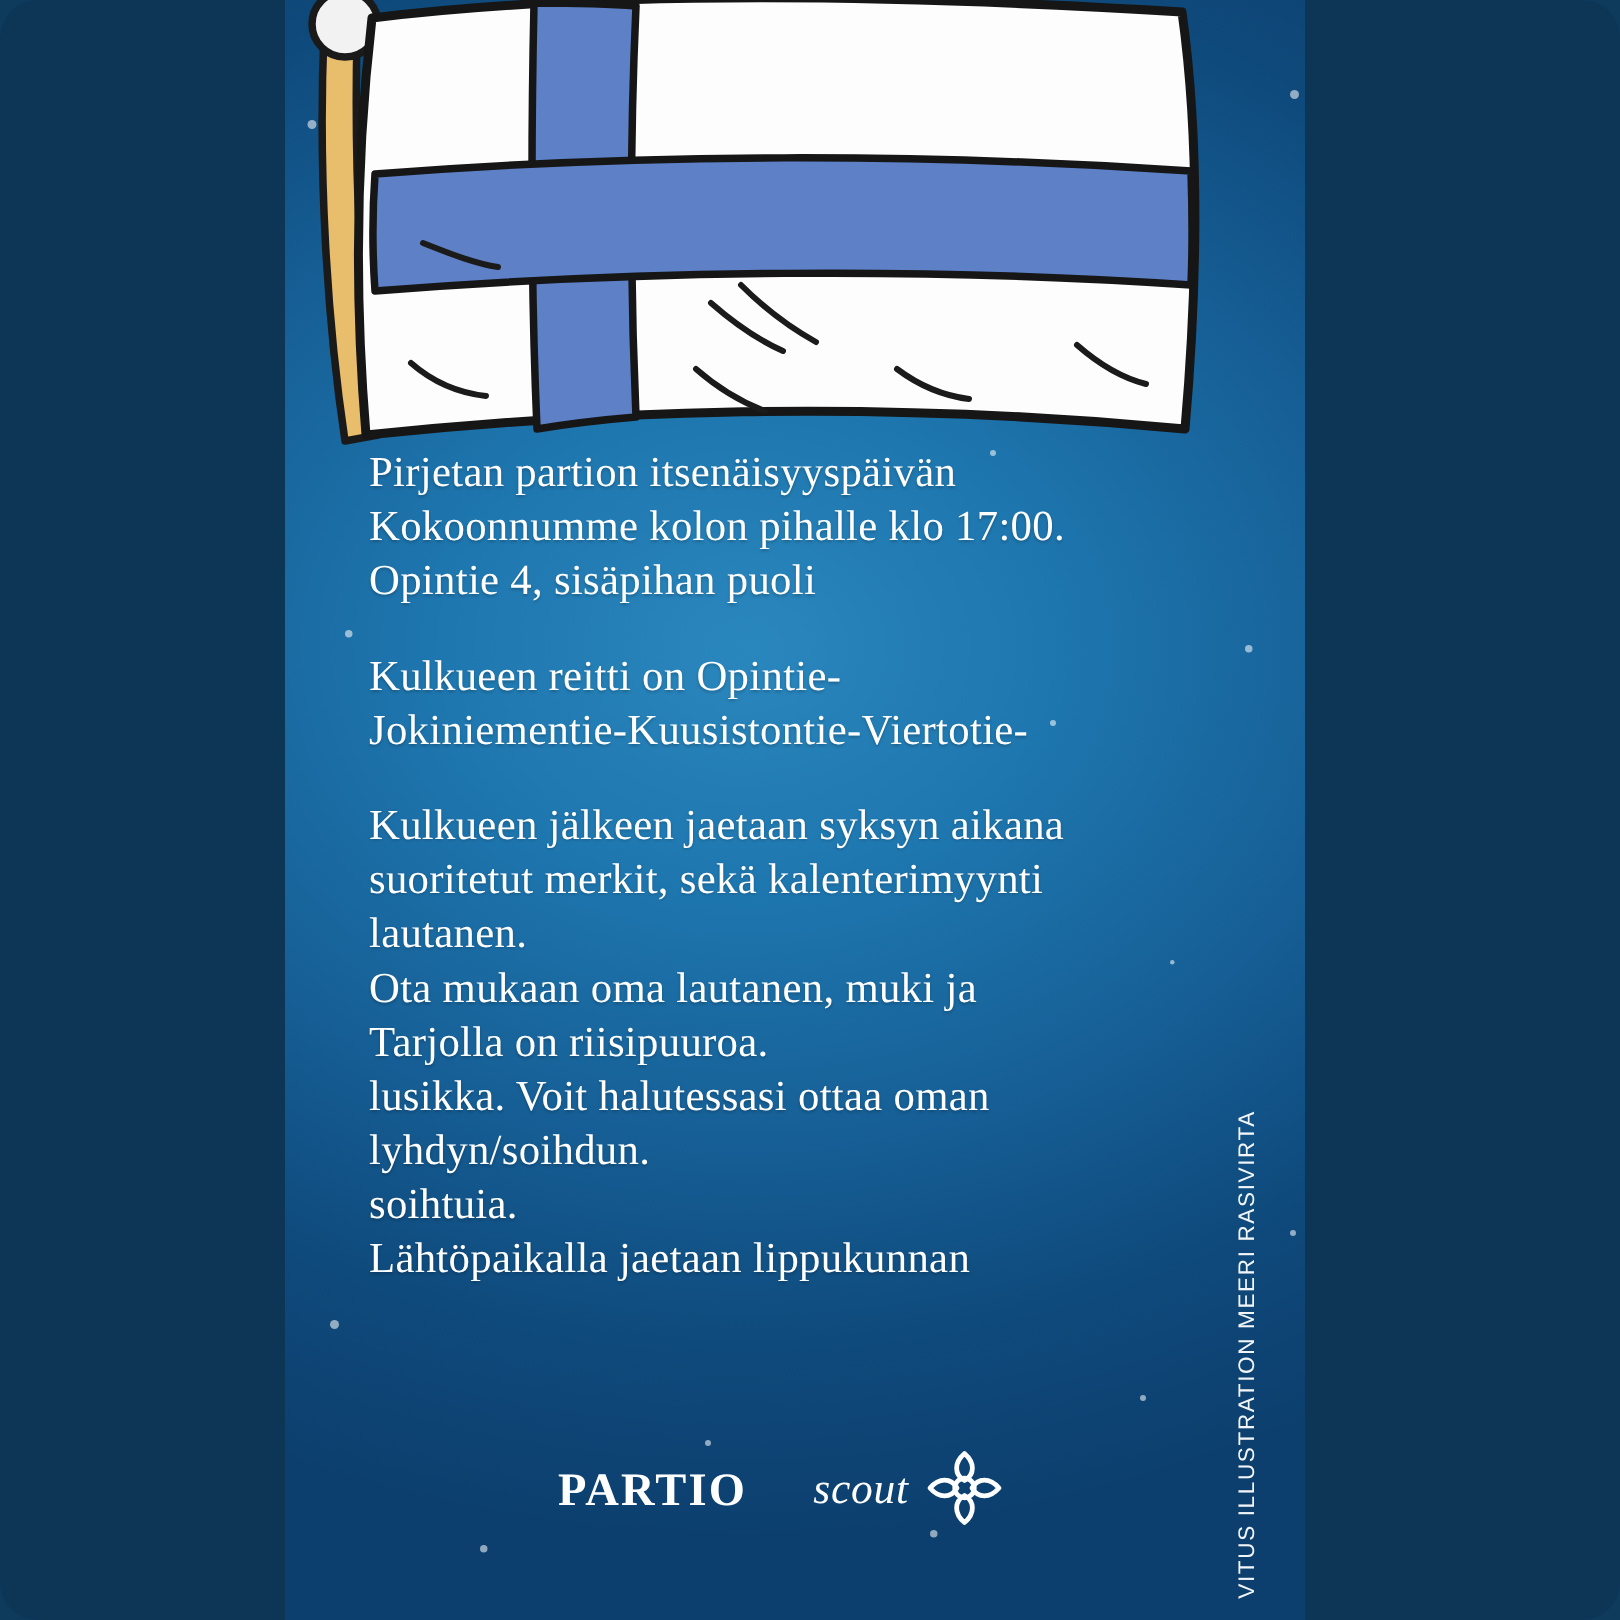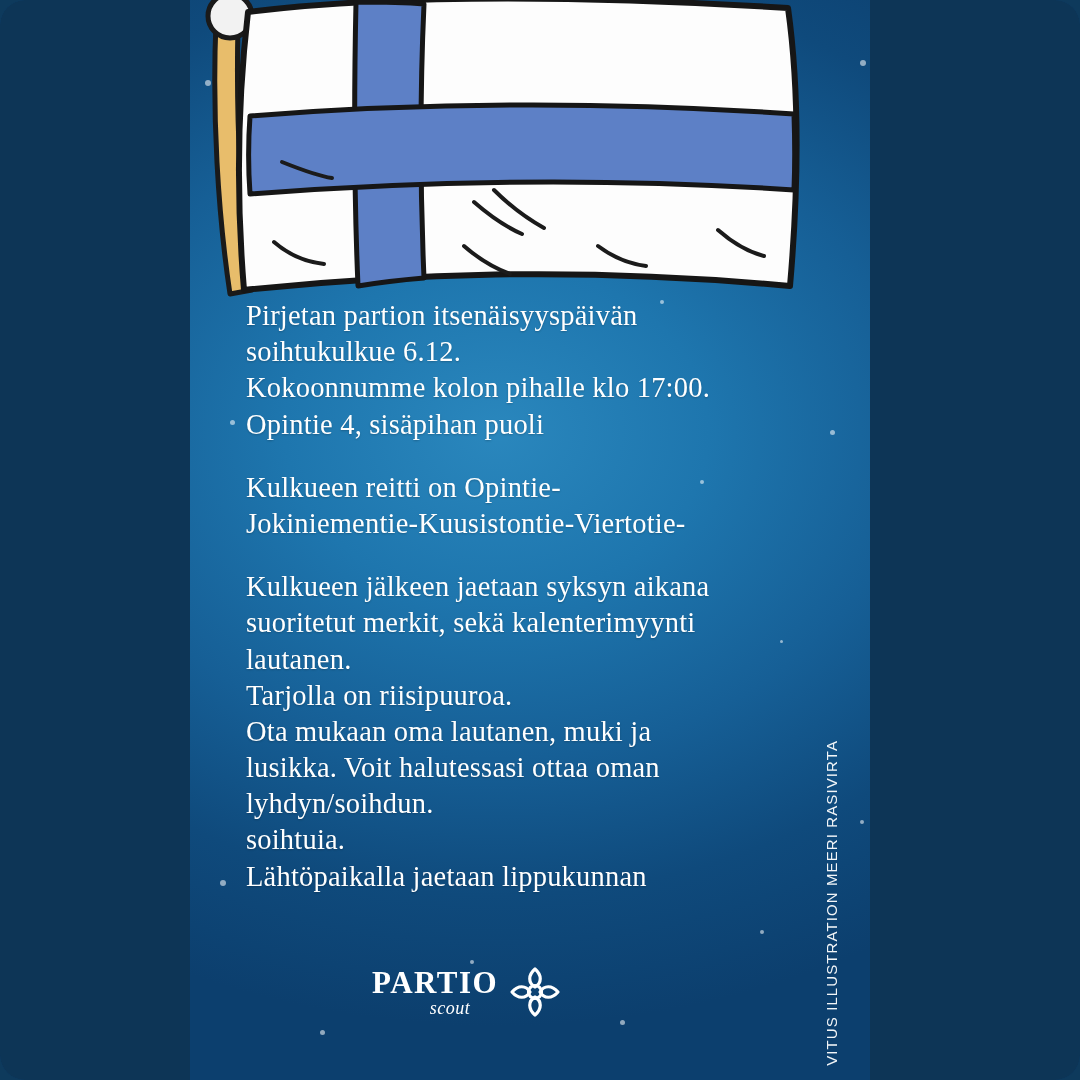--- a/index.html
+++ b/index.html
@@ -90,37 +90,37 @@
     left: 372px;
     top: 965px;
     z-index: 6;
     display: flex;
     align-items: center;
     gap: 10px;
     color: #ffffff;
   }
   .logo-text {
     display: flex;
-    flex-direction: column;
-    align-items: center;
+    flex-direction: row;
+    align-items: flex-end;
     line-height: 1;
   }
   .logo-partio {
     font-family: "Liberation Serif", serif;
     font-weight: bold;
     font-size: 31px;
     letter-spacing: 1.5px;
   }
   .logo-scout {
     font-family: "Liberation Serif", serif;
     font-style: italic;
-    font-size: 18px;
+    font-size: 29px;
     letter-spacing: 0.5px;
     margin-top: 1px;
-    margin-left: 30px;
+    margin-left: 44px;
   }
   .logo-mark { width: 54px; height: 54px; }
 
   
   .credit {
     position: absolute;
     right: 240px;
     bottom: 14px;
     z-index: 7;
     color: #ffffff;
@@ -202,34 +202,33 @@
       <path d="M286 252 C 302 266, 316 274, 332 280" stroke="#1b1b1b" stroke-width="4" fill="none" stroke-linecap="round"></path>
       <path d="M96 248 C 112 262, 128 268, 146 270" stroke="#1b1b1b" stroke-width="4" fill="none" stroke-linecap="round"></path>
       <path d="M540 236 C 556 250, 570 258, 586 262" stroke="#1b1b1b" stroke-width="4" fill="none" stroke-linecap="round"></path>
       <path d="M420 252 C 436 264, 452 270, 468 272" stroke="#1b1b1b" stroke-width="4" fill="none" stroke-linecap="round"></path>
     </svg>
   </div>
 
   <div class="text-block">
     <div class="para">
       <div>Pirjetan partion itsenäisyyspäivän</div>
-      <div>soihtukulkue 6.12.</div>
       <div>Kokoonnumme kolon pihalle klo 17:00.</div>
       <div>Opintie 4, sisäpihan puoli</div>
     </div>
     <div class="para">
       <div>Kulkueen reitti on Opintie-</div>
       <div>Jokiniementie-Kuusistontie-Viertotie-</div>
     </div>
     <div class="para">
       <div>Kulkueen jälkeen jaetaan syksyn aikana</div>
       <div>suoritetut merkit, sekä kalenterimyynti</div>
       <div>lautanen.</div>
+      <div>Ota mukaan oma lautanen, muki ja</div>
       <div>Tarjolla on riisipuuroa.</div>
-      <div>Ota mukaan oma lautanen, muki ja</div>
       <div>lusikka. Voit halutessasi ottaa oman</div>
       <div>lyhdyn/soihdun.</div>
       <div>soihtuia.</div>
       <div>Lähtöpaikalla jaetaan lippukunnan</div>
     </div>
   </div>
 
   <div class="logo">
     <div class="logo-text">
       <span class="logo-partio">PARTIO</span>

